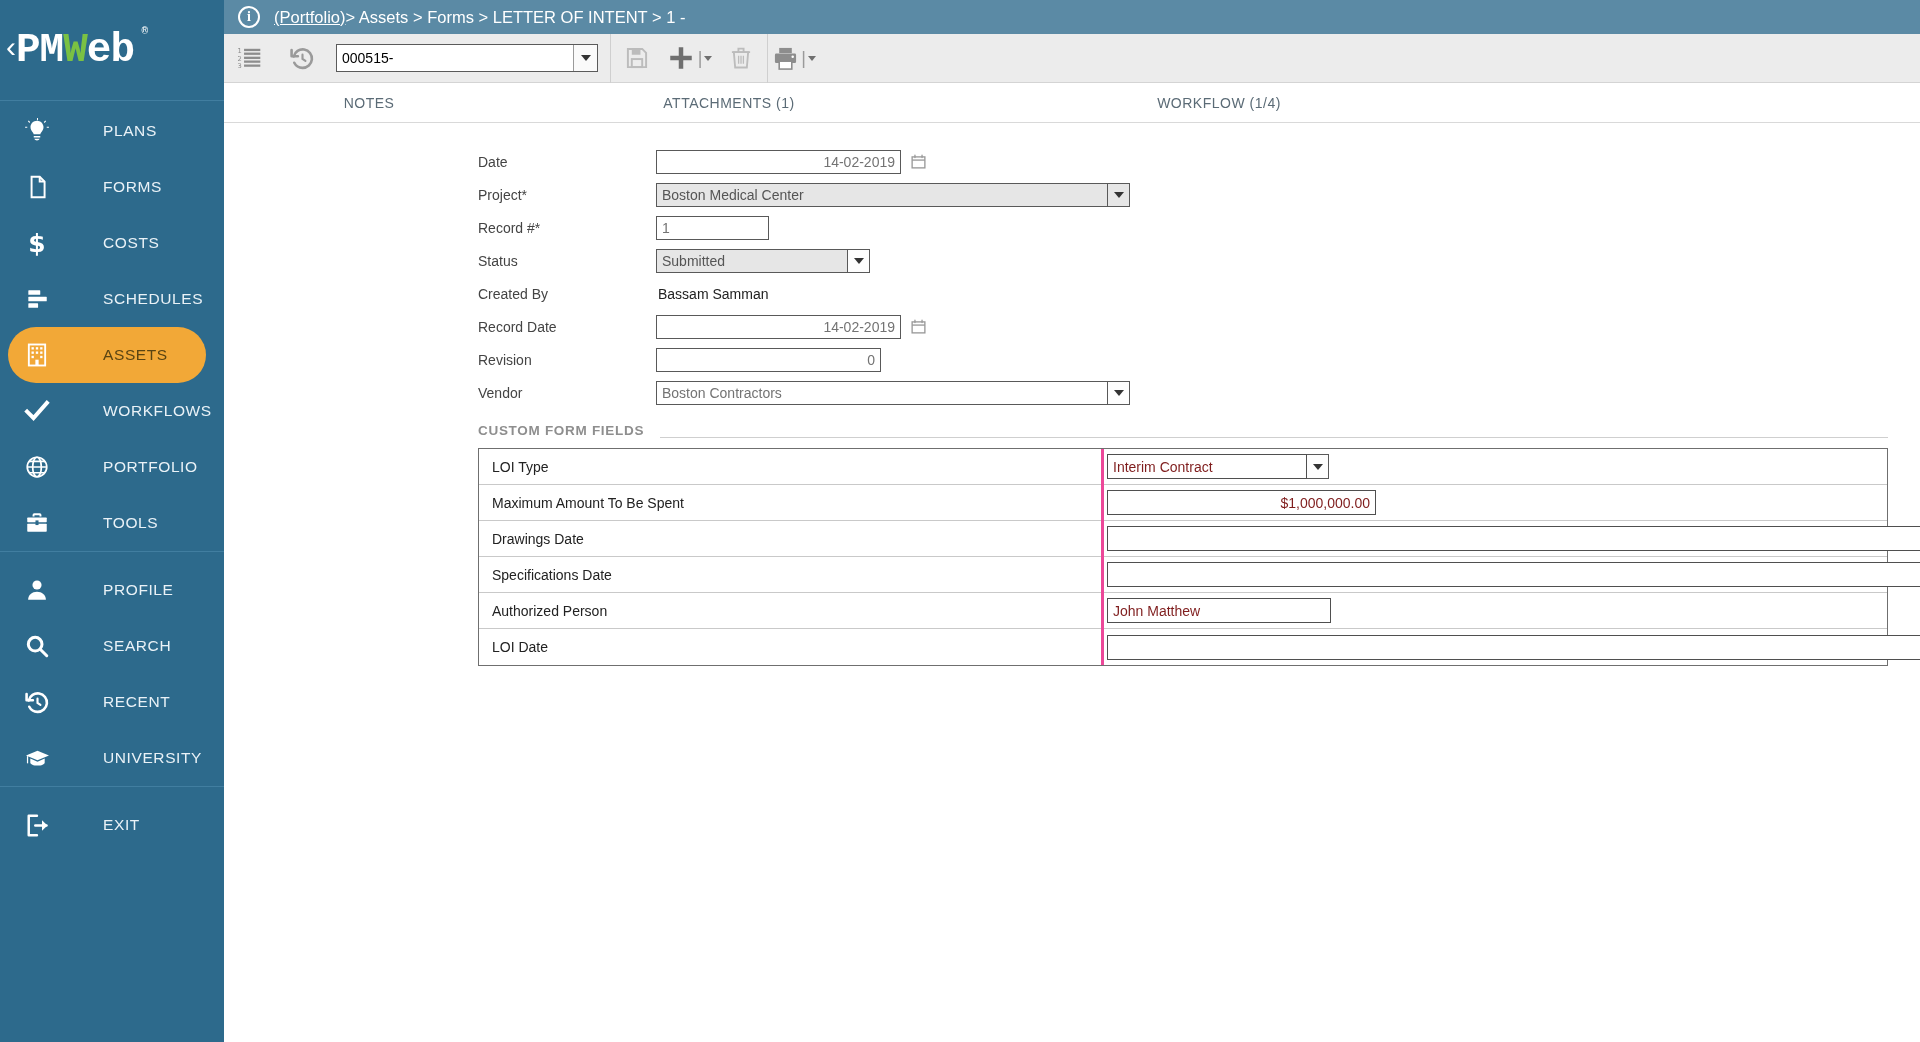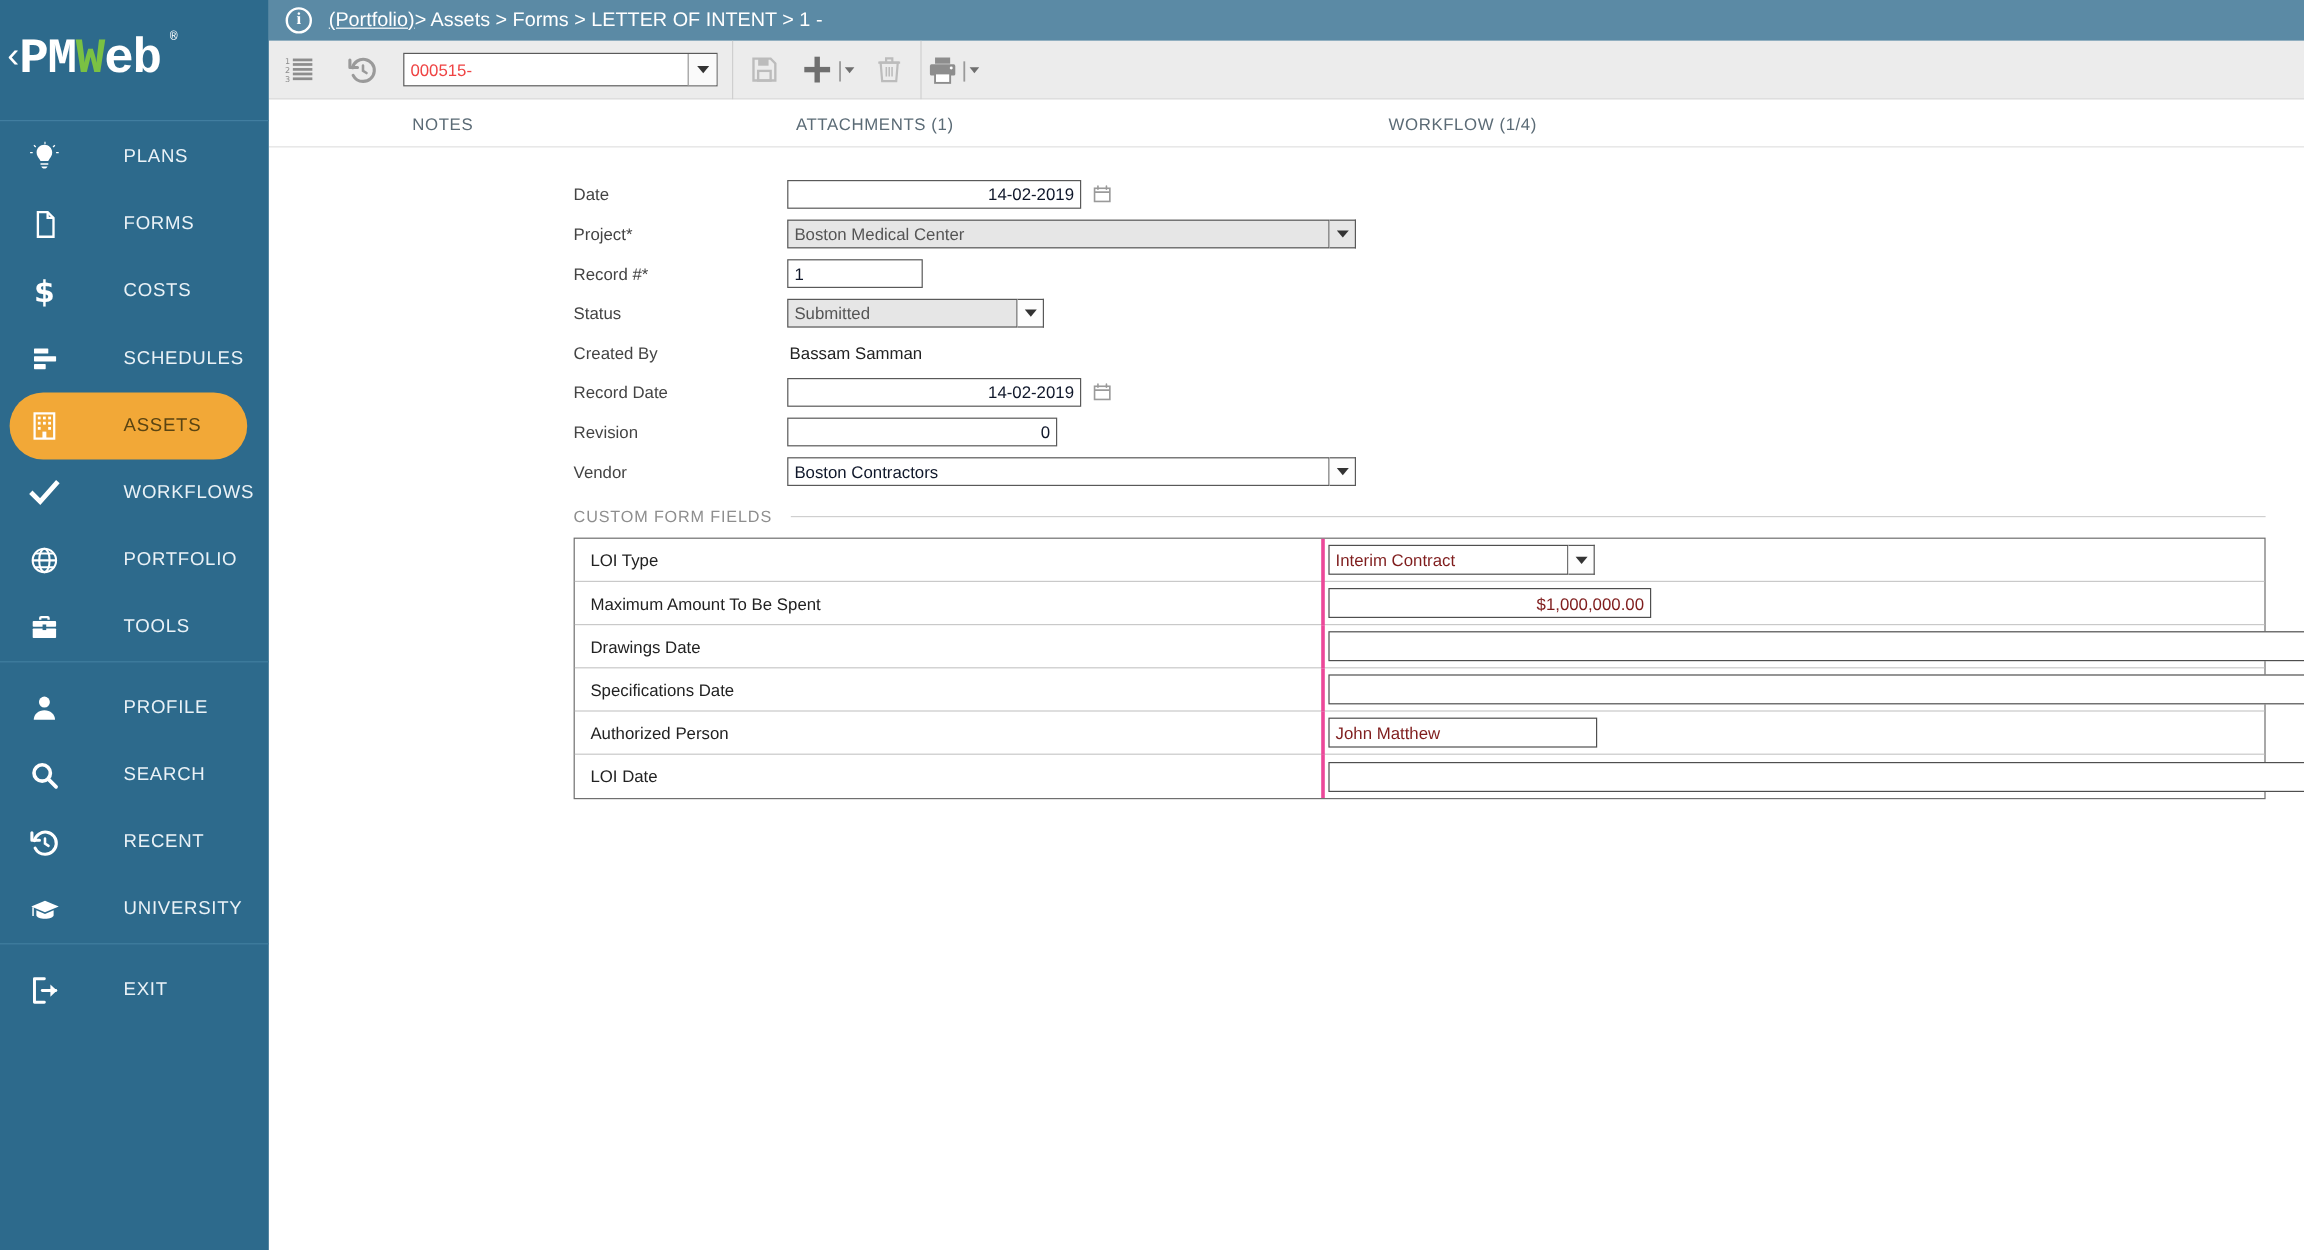--- a/index.html
+++ b/index.html
@@ -96,21 +96,21 @@
     cursor: pointer; color: #8d8d8d;
   }
   .tb-divider { width: 1px; height: 49px; background: #cfcfcf; }
   .combo {
     width: 262px; height: 28px; border: 1px solid #5a5a5a;
     background: #ffffff; display: flex; align-items: center;
     margin-left: 8px; margin-right: 12px;
   }
   .combo-val {
     flex: 1 1 auto; padding-left: 5px; font-size: 14px;
-    color: #ef4444; overflow: hidden; white-space: nowrap;
+    color: #000000; overflow: hidden; white-space: nowrap;
   }
   .combo-arrow {
     width: 24px; height: 26px; border-left: 1px solid #9a9a9a;
     background: #fafafa; display: flex; align-items: center;
     justify-content: center; flex: 0 0 24px;
   }
   .caret-dn {
     width: 0; height: 0; border-left: 5px solid transparent;
     border-right: 5px solid transparent; border-top: 6px solid #333;
   }
@@ -143,21 +143,21 @@
 
   
   .form-area { flex: 1 1 auto; background: #ffffff; padding: 22px 0 0 0; overflow: hidden; }
   .frow { display: flex; align-items: center; height: 33px; padding-left: 254px; }
   .flabel {
     width: 178px; flex: 0 0 178px; font-size: 14px;
     color: #444444;
   }
   .finput {
     height: 24px; border: 1px solid #595959; background: #ffffff;
-    font-size: 14px; color: #0f172a; display: flex; align-items: center;
+    font-size: 14px; color: #737373; display: flex; align-items: center;
     padding: 0 5px;
   }
   .finput.ralign { justify-content: flex-end; }
   .finput.readonly { background: #e6e6e6; border-color: #595959; color: #555; }
   .w-date { width: 245px; }
   .w-proj { width: 452px; }
   .w-rec { width: 113px; }
   .w-status { width: 192px; }
   .w-rev { width: 225px; }
   .w-vendor { width: 452px; }
@@ -166,22 +166,22 @@
     width: 22px; flex: 0 0 22px; border: 1px solid #595959;
     border-left: none; background: #e6e6e6;
     display: flex; align-items: center; justify-content: center;
   }
   .sel-arrow.white { background: #fdfdfd; }
   .cal-icon { margin-left: 9px; cursor: pointer; display: flex; align-items: center; }
   .static-val { font-size: 14px; color: #222; padding-left: 2px; }
 
   
   .cff-head {
-    display: flex; align-items: center; margin-top: 14px;
-    padding-left: 254px; padding-right: 32px;
+    display: flex; align-items: flex-end; margin-top: 14px;
+    padding-left: 254px; padding-right: 32px; font-weight: bold;
   }
   .cff-title {
     font-size: 13.5px; color: #8e8e8e; letter-spacing: 0.7px;
     white-space: nowrap; padding-right: 16px;
   }
   .cff-rule { flex: 1 1 auto; height: 1px; background: #cfcfcf; }
 
   .cff-table {
     margin: 10px 0 0 254px; margin-right: 32px;
     border: 1px solid #6f6f6f; background: #ffffff;

